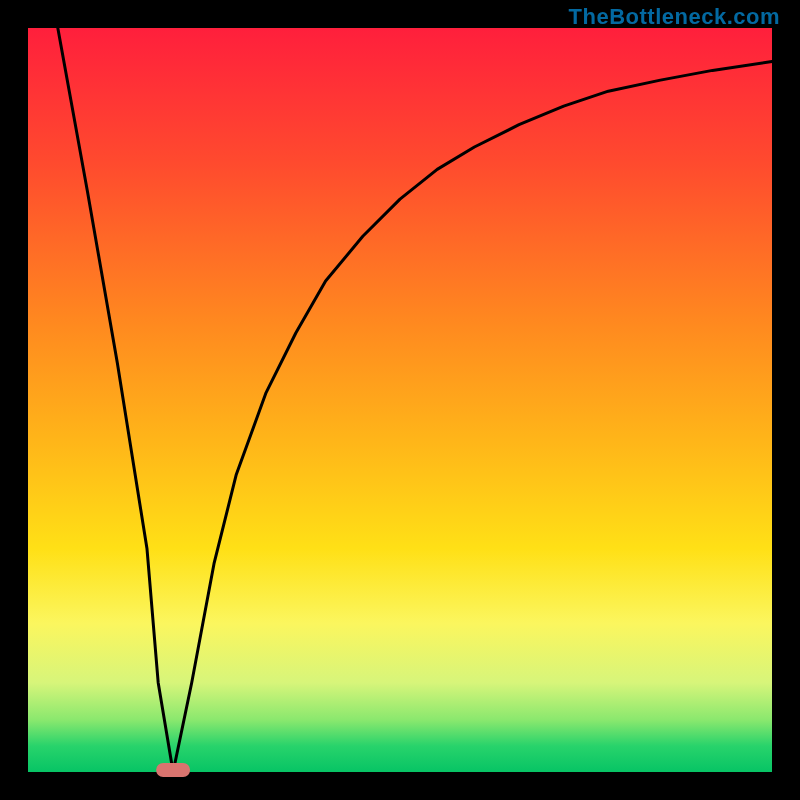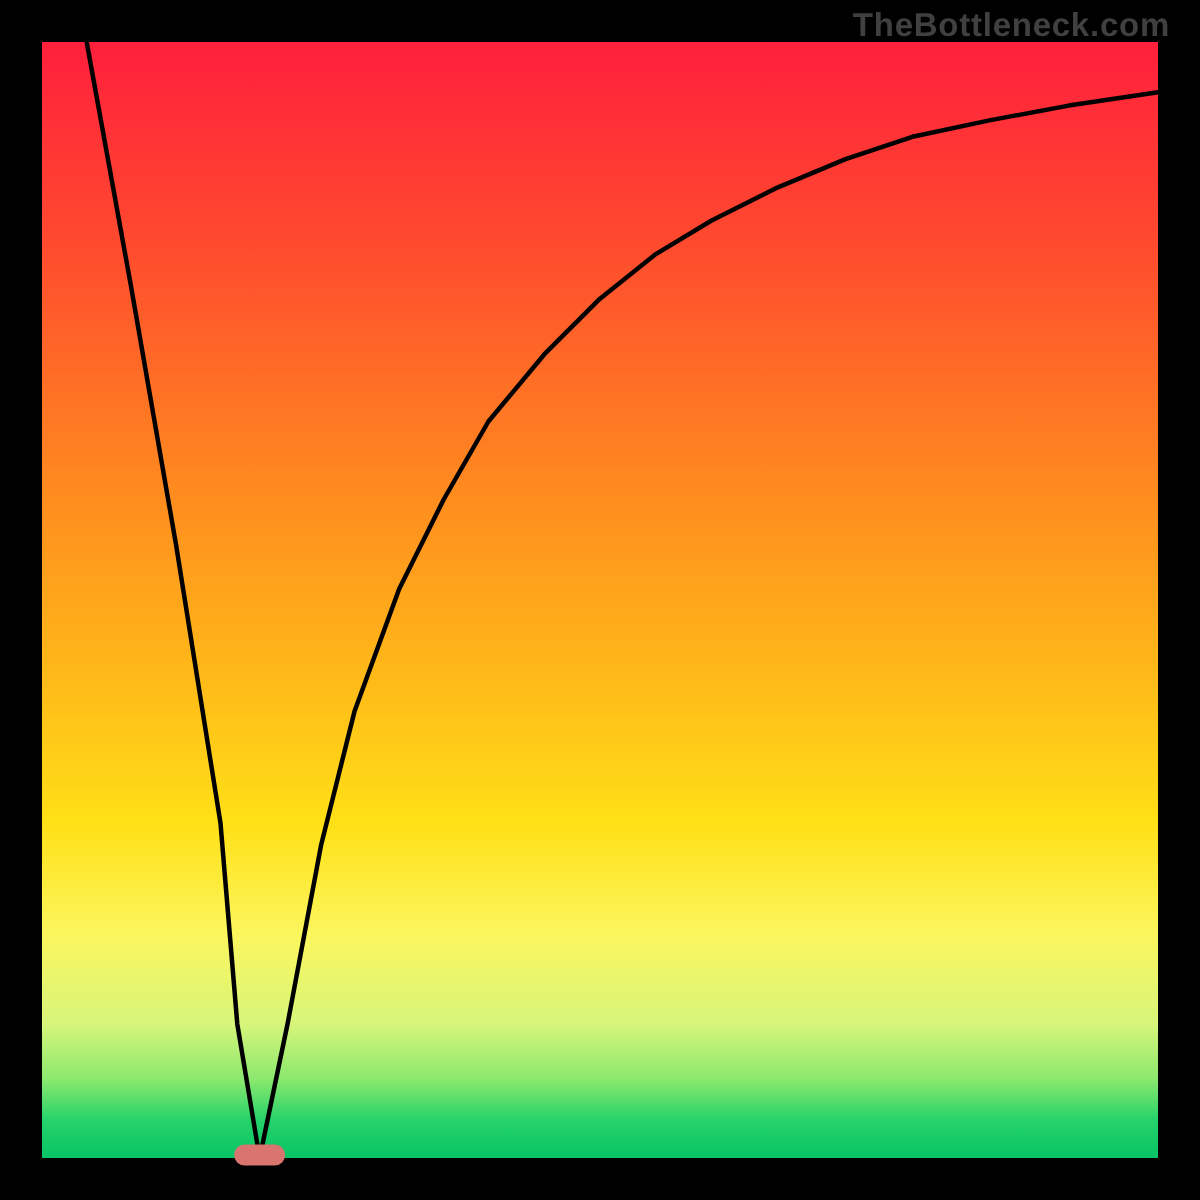--- a/index.html
+++ b/index.html
@@ -10,21 +10,21 @@
     height: 800px;
     overflow: hidden;
     font-family: Arial, Helvetica, sans-serif;
   }
   .watermark {
     position: absolute;
     top: 4px;
     right: 20px;
     font-size: 22px;
     font-weight: 600;
-    color: #404040;
+    color: #0369a1;
     letter-spacing: 0.5px;
   }
   .chart-wrap {
     position: absolute;
     top: 0;
     left: 0;
     width: 800px;
     height: 800px;
   }
   svg { display: block; }

